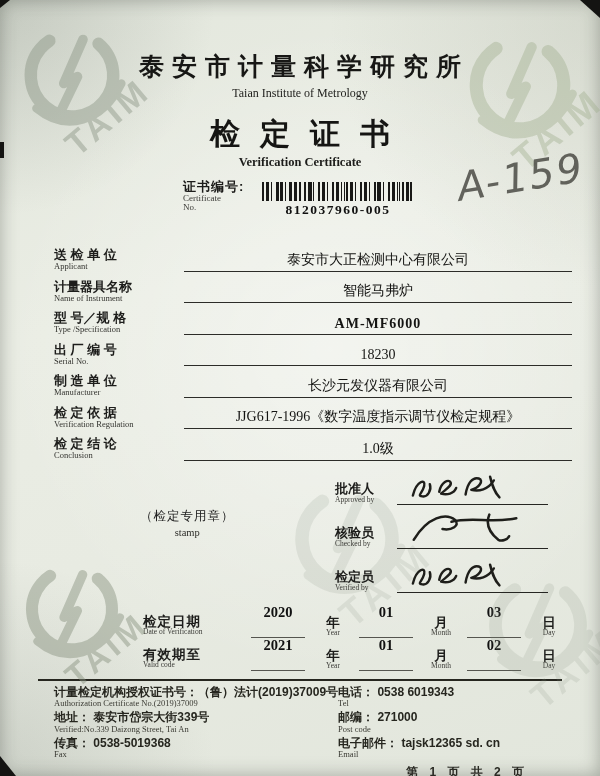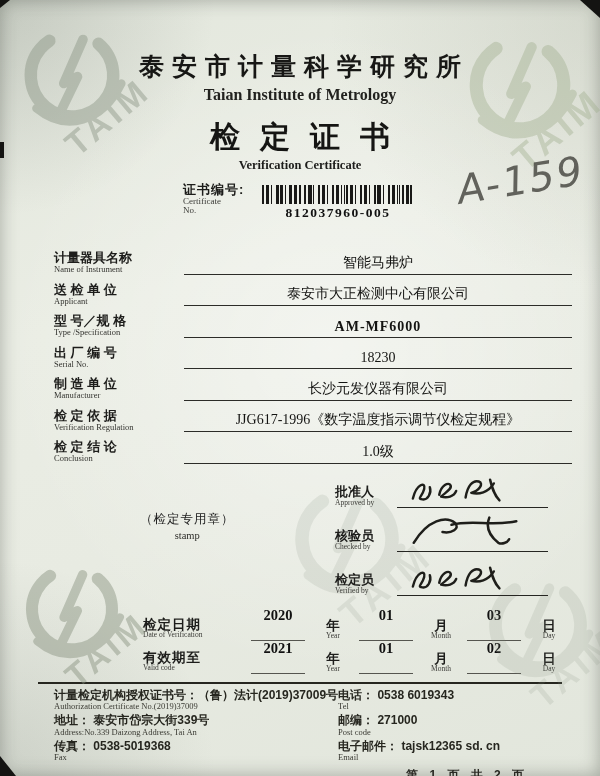--- a/index.html
+++ b/index.html
@@ -19,21 +19,21 @@
   .corner-tr{right:0;top:0;width:20px;height:18px;clip-path:polygon(100% 0,0 0,100% 100%);}
   .corner-bl{left:0;bottom:0;width:16px;height:20px;clip-path:polygon(0 0,0 100%,100% 100%);}
   .notch-l{left:0;top:142px;width:4px;height:16px;}
   .corner-tl{left:0;top:0;width:10px;height:8px;clip-path:polygon(0 0,100% 0,0 100%);}
   
   .wm{position:absolute; pointer-events:none;}
   .wm svg{display:block;}
   
   .org-cn{margin-top:50px; text-align:center; font-family:"Liberation Sans",sans-serif;
     font-size:25px; font-weight:bold; letter-spacing:8px; text-indent:8px; color:#171715;}
-  .org-en{text-align:center; font-size:16px; font-weight:bold; margin-top:3px; color:#22221f;}
+  .org-en{text-align:center; font-size:12px; font-weight:normal; margin-top:3px; color:#22221f;}
   .title-cn{margin-top:13px; text-align:center; font-family:"Liberation Sans",sans-serif;
     font-size:30px; font-weight:bold; letter-spacing:20px; text-indent:20px; color:#151513;}
   .title-en{text-align:center; font-size:12.5px; font-weight:bold; margin-top:0;}
   
   .cert-row{position:relative; height:60px; margin-top:8px;}
   .cert-label{position:absolute; left:183px; top:2px; line-height:1.05;}
   .cert-label .cn{font-family:"Liberation Sans",sans-serif; font-size:13px; font-weight:bold; letter-spacing:1px;}
   .cert-label .en{font-size:9px; color:#3a3a36;}
   .cert-code{position:absolute; left:258px; top:4px; width:160px; text-align:center;}
   .barcode{height:19px; width:152px; margin:0 auto;
@@ -158,31 +158,31 @@
     <div class="cert-code">
       <div class="barcode"></div>
       <div class="cert-num">812037960-005</div>
     </div>
     <div class="hand-note">A-159</div>
   </div>
 
   <div class="fields">
     <div class="field-row">
       <div class="f-label">
+          <div class="cn">送 检 单 位</div>
+          <div class="en">Applicant</div>
+        </div>
+      <div class="f-value">泰安市大正检测中心有限公司</div>
+    </div>
+    <div class="field-row">
+      <div class="f-label">
           <div class="cn">计量器具名称</div>
           <div class="en">Name of Instrument</div>
         </div>
       <div class="f-value">智能马弗炉</div>
-    </div>
-    <div class="field-row">
-      <div class="f-label">
-          <div class="cn">送 检 单 位</div>
-          <div class="en">Applicant</div>
-        </div>
-      <div class="f-value">泰安市大正检测中心有限公司</div>
     </div>
     <div class="field-row">
       <div class="f-label">
           <div class="cn">型 号／规 格</div>
           <div class="en">Type /Specification</div>
         </div>
       <div class="f-value" style="font-weight:bold;letter-spacing:1px;">AM-MF6000</div>
     </div>
     <div class="field-row">
       <div class="f-label">
@@ -316,21 +316,21 @@
 
   <div class="footer-rule"></div>
   <div class="footer">
     <div class="f-col-left">
       <div class="ft-entry">
         <div class="cn">计量检定机构授权证书号：（鲁）法计(2019)37009号</div>
         <div class="en">Authorization Certificate No.(2019)37009</div>
       </div>
       <div class="ft-entry">
         <div class="cn">地址： 泰安市岱宗大街339号</div>
-        <div class="en">Address:No.339 Daizong Address, Tai An</div>
+        <div class="en">Verified:No.339 Daizong Street, Tai An</div>
       </div>
       <div class="ft-entry">
         <div class="cn">传真： 0538-5019368</div>
         <div class="en">Fax</div>
       </div>
     </div>
     <div class="f-col-right">
       <div class="ft-entry">
         <div class="cn">电话： 0538 6019343</div>
         <div class="en">Tel</div>

